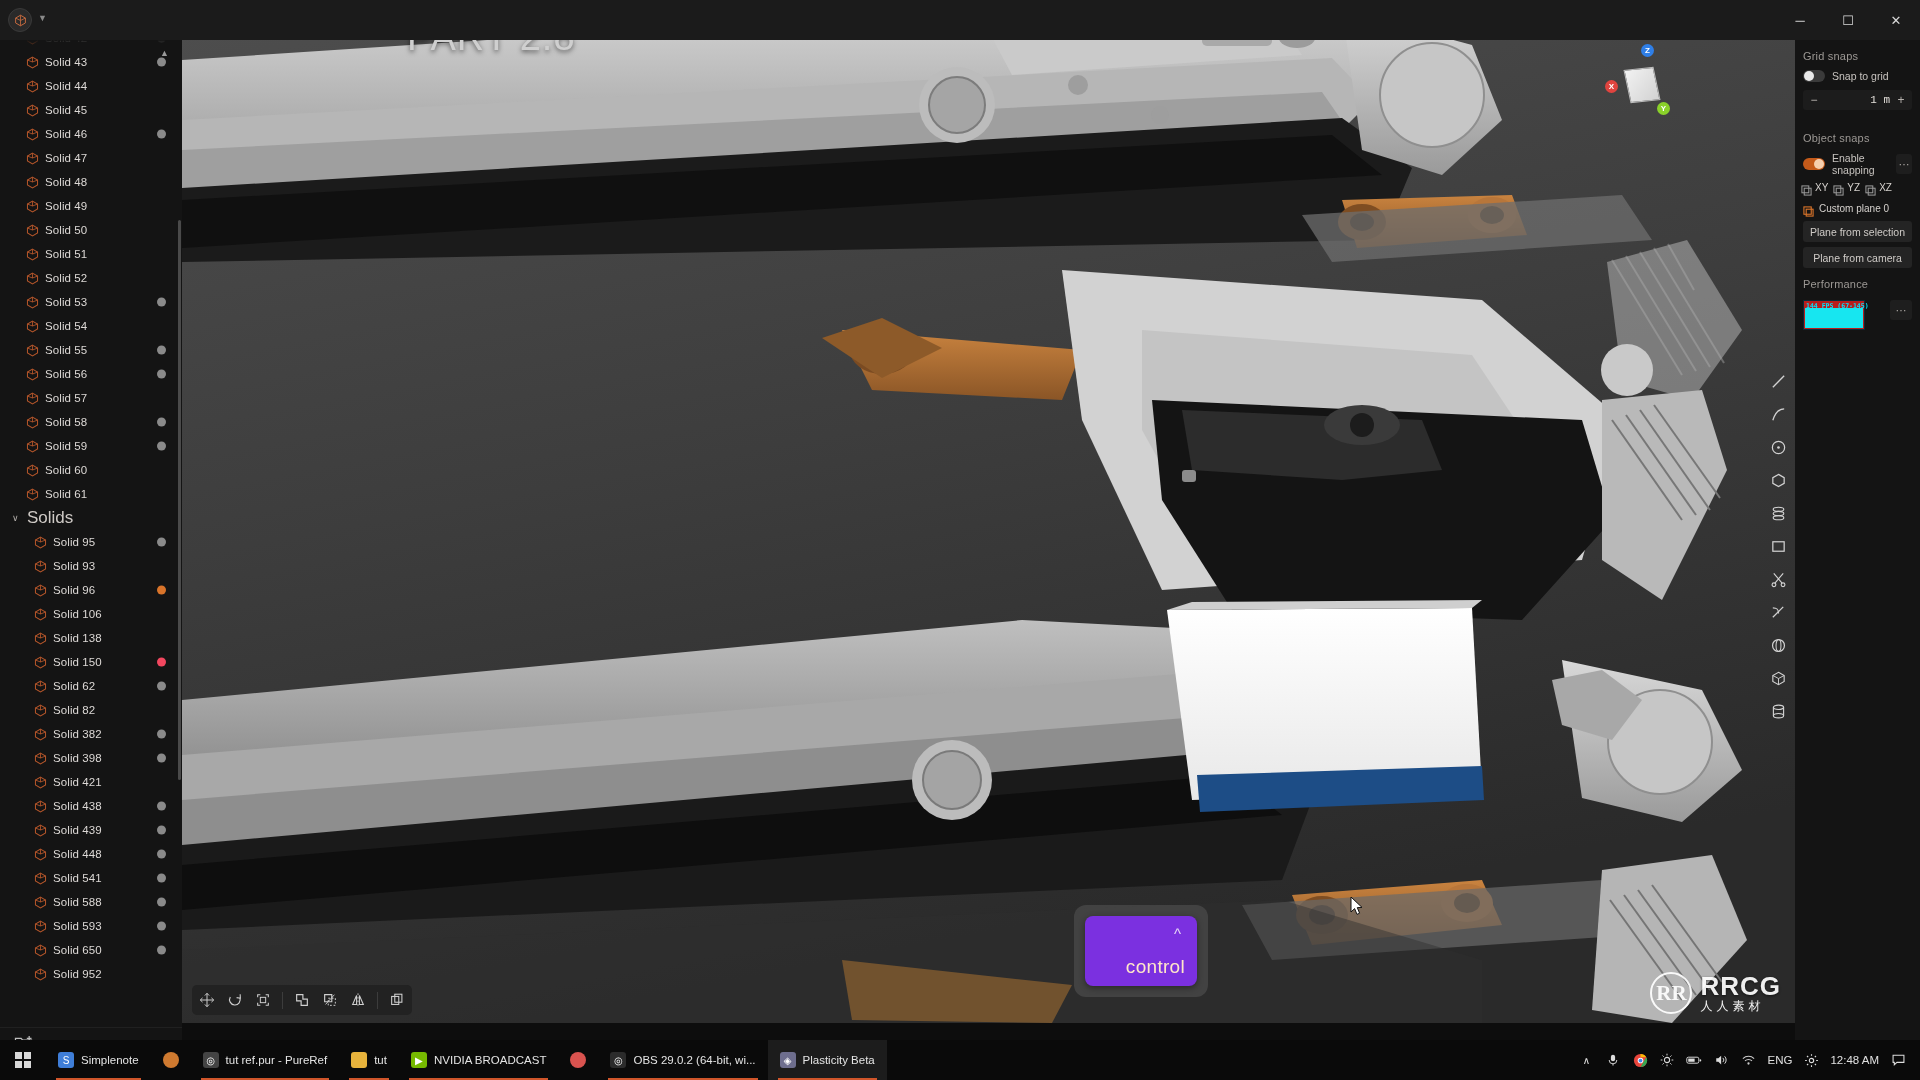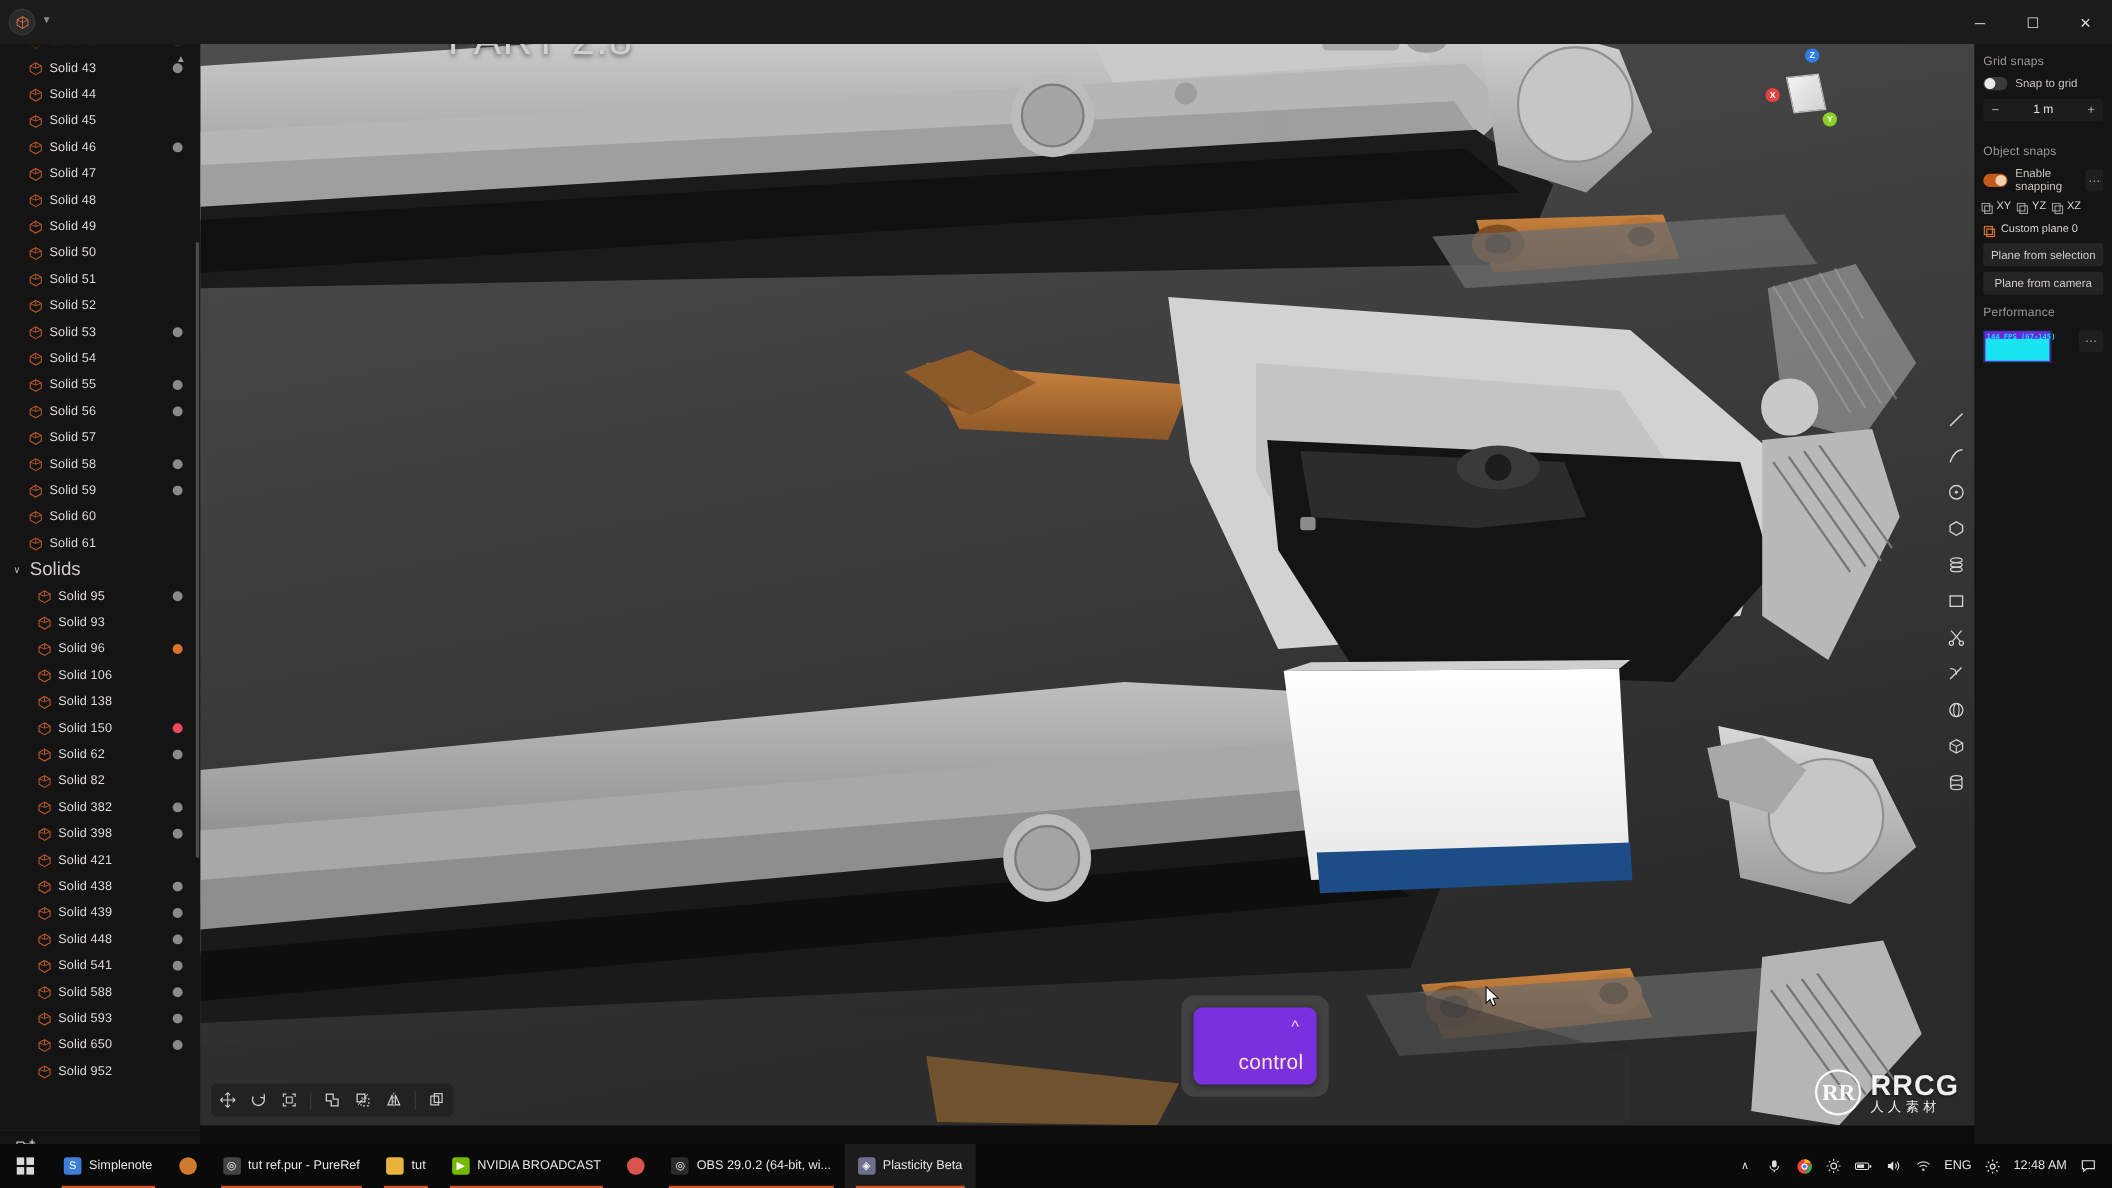--- a/index.html
+++ b/index.html
@@ -193,39 +193,39 @@
   .toggle.off { background: #3a3a3a; }
   .toggle.off .knob { left: 1px; background: #e9e9e9; }
   .toggle.on { background: #c45a1a; }
   .toggle.on .knob { left: 11px; background: #f6cfae; }
   .rp-lbl { font-size: 10.5px; color: #c7c3bf; line-height: 12px; }
   .stepper {
     display: flex; align-items: center; margin: 6px 8px 0 8px;
     background: #1c1c1c; border-radius: 3px; height: 20px;
   }
   .stepper .s-btn { width: 22px; text-align: center; color: #b6b2ae; font-size: 12px; line-height: 20px; }
-  .stepper .s-val { flex: 1; text-align: center; color: #e2ded9; font-size: 11px; }
+  .stepper .s-val { flex: 1; text-align: right; color: #e2ded9; font-size: 11px; font-family: Liberation Mono, monospace; }
   .dots-btn {
     width: 22px; height: 20px; border-radius: 3px; background: #1e1e1e;
     color: #a9a5a1; font-size: 11px; display: flex; align-items: center; justify-content: center;
     margin-left: auto;
   }
   .plane-row { display: flex; align-items: center; gap: 5px; padding: 4px 8px 2px 6px; }
   .plane-item { display: flex; align-items: center; gap: 3px; }
   .plane-ico { width: 11px; height: 11px; }
   .plane-txt { font-size: 10px; color: #d6d2ce; }
   .rp-btn {
     margin: 5px 8px 0 8px; height: 21px; background: #242424; border-radius: 3px;
     color: #cfcbc7; font-size: 10.5px; display: flex; align-items: center; justify-content: center;
   }
   .custom-plane { display: flex; align-items: center; gap: 5px; padding: 8px 8px 2px 8px; }
 
   .perf-wrap { display: flex; align-items: flex-start; gap: 6px; padding: 4px 8px 0 8px; }
   .perf-graph {
-    width: 62px; height: 30px; background: #6d28d9; border: 1px solid #0a2a38; position: relative;
+    width: 62px; height: 30px; background: #b91c1c; border: 1px solid #0a2a38; position: relative;
   }
   .perf-txt {
     position: absolute; left: 2px; top: 1px; font-size: 6.5px; color: #00e5ff;
     font-family: "DejaVu Sans Mono", monospace; font-weight: 700; white-space: nowrap;
     z-index: 2;
   }
   .perf-bar { position: absolute; left: 1px; right: 1px; bottom: 1px; height: 20px; background: #17e6f0; }
 
   
   .taskbar {

